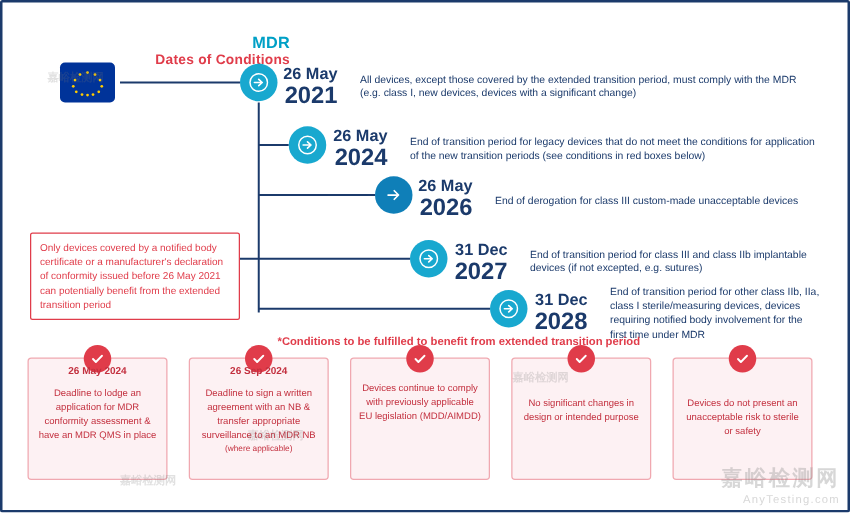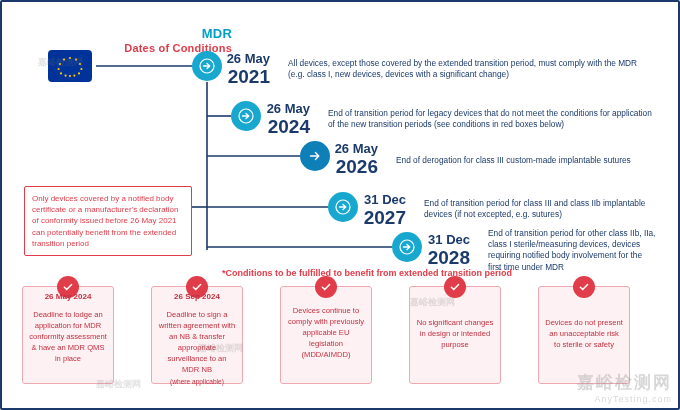--- a/index.html
+++ b/index.html
@@ -69,21 +69,21 @@
 
   
   .cond-title{
     position:absolute;left:182px;top:268px;width:330px;
     color:#e03c4a;font-size:9px;font-weight:bold;text-align:right;
   }
 
   
   .cards{position:absolute;left:22px;top:286px;width:640px;height:100px;}
   .card{
-    position:absolute;top:0;width:92px;height:98px;
+    position:absolute;top:0;width:112px;height:98px;
     border:1px solid #f0a8b0;border-radius:3px;
     background:#fdf1f3;
     box-sizing:border-box;
     text-align:center;
     font-size:7.6px;line-height:1.45;color:#c3303f;
     padding:18px 6px 6px 6px;
   }
   .card .cdate{
     position:absolute;top:4px;left:0;width:100%;
     font-size:8px;font-weight:bold;color:#c3303f;
@@ -201,21 +201,21 @@
   <span class="d">31 Dec</span>
   <span class="y">2027</span>
 </div>
 <div class="date" style="left:360px;top:233px;width:110px;">
   <span class="d">31 Dec</span>
   <span class="y">2028</span>
 </div>
 
 <div class="desc" style="left:288px;top:58px;width:362px;">All devices, except those covered by the extended transition period, must comply with the MDR (e.g. class I, new devices, devices with a significant change)</div>
 <div class="desc" style="left:328px;top:108px;width:326px;">End of transition period for legacy devices that do not meet the conditions for application of the new transition periods (see conditions in red boxes below)</div>
-<div class="desc" style="left:396px;top:155px;width:258px;">End of derogation for class III custom-made implantable sutures</div>
+<div class="desc" style="left:396px;top:155px;width:258px;">End of derogation for class III custom-made unacceptable devices</div>
 <div class="desc" style="left:424px;top:198px;width:232px;">End of transition period for class III and class IIb implantable devices (if not excepted, e.g. sutures)</div>
 <div class="desc" style="left:488px;top:228px;width:168px;">End of transition period for other class IIb, IIa, class I sterile/measuring devices, devices requiring notified body involvement for the first time under MDR</div>
 
 <div class="red-note">Only devices covered by a notified body certificate or a manufacturer's declaration of conformity issued before 26 May 2021 can potentially benefit from the extended transition period</div>
 
 <div class="cond-title">*Conditions to be fulfilled to benefit from extended transition period</div>
 
 <div class="cards">
 
   <div class="card" style="left:0px;">

